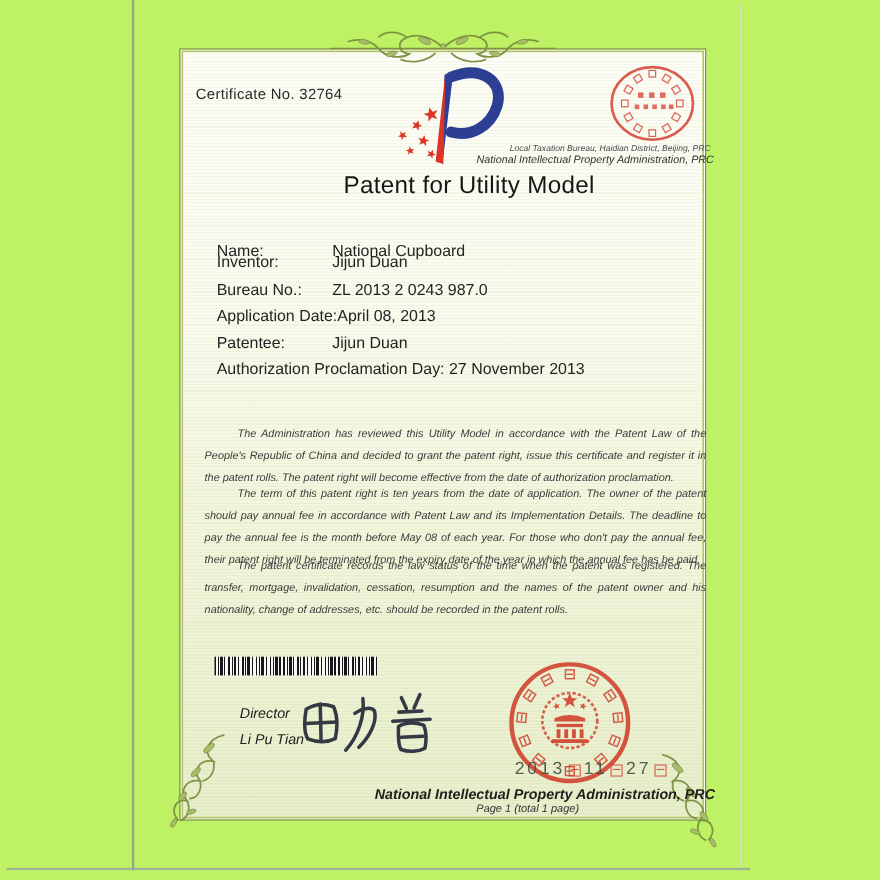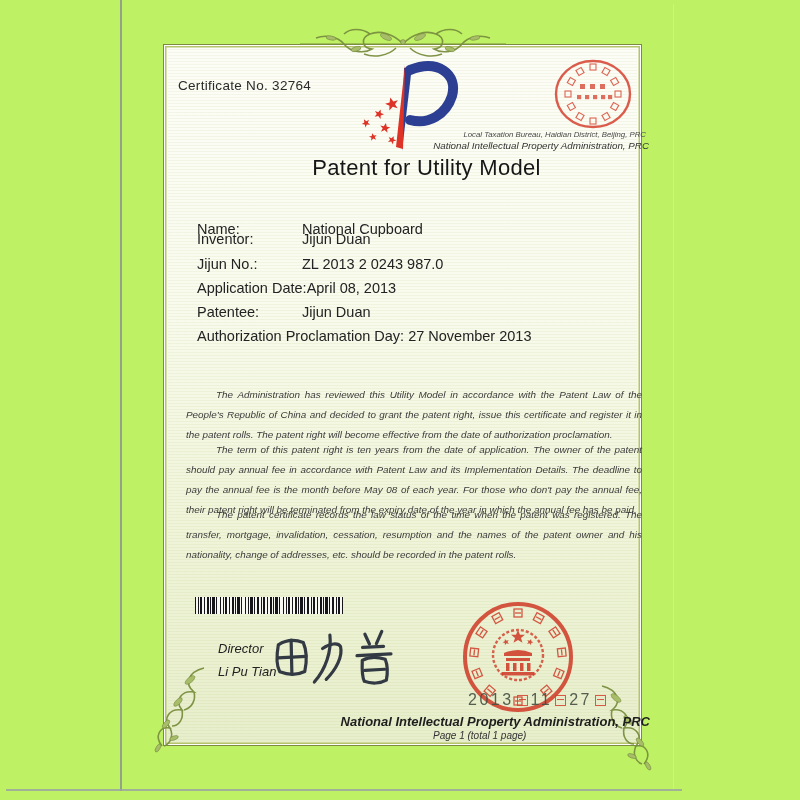--- a/index.html
+++ b/index.html
@@ -185,21 +185,21 @@
 
   <div class="row" style="top:221px">
     <span class="flabel">Name:</span>
     <span>National Cupboard</span>
   </div>
   <div class="row" style="top:231px">
     <span class="flabel">Inventor:</span>
     <span>Jijun Duan</span>
   </div>
   <div class="row" style="top:256px">
-    <span class="flabel">Jijun No.:</span>
+    <span class="flabel">Bureau No.:</span>
     <span>ZL 2013 2 0243 987.0</span>
   </div>
   <div class="row" style="top:280px">
     <span class="flabel">Application Date:</span>
     <span>April 08, 2013</span>
   </div>
   <div class="row" style="top:304px">
     <span class="flabel">Patentee:</span>
     <span>Jijun Duan</span>
   </div>

